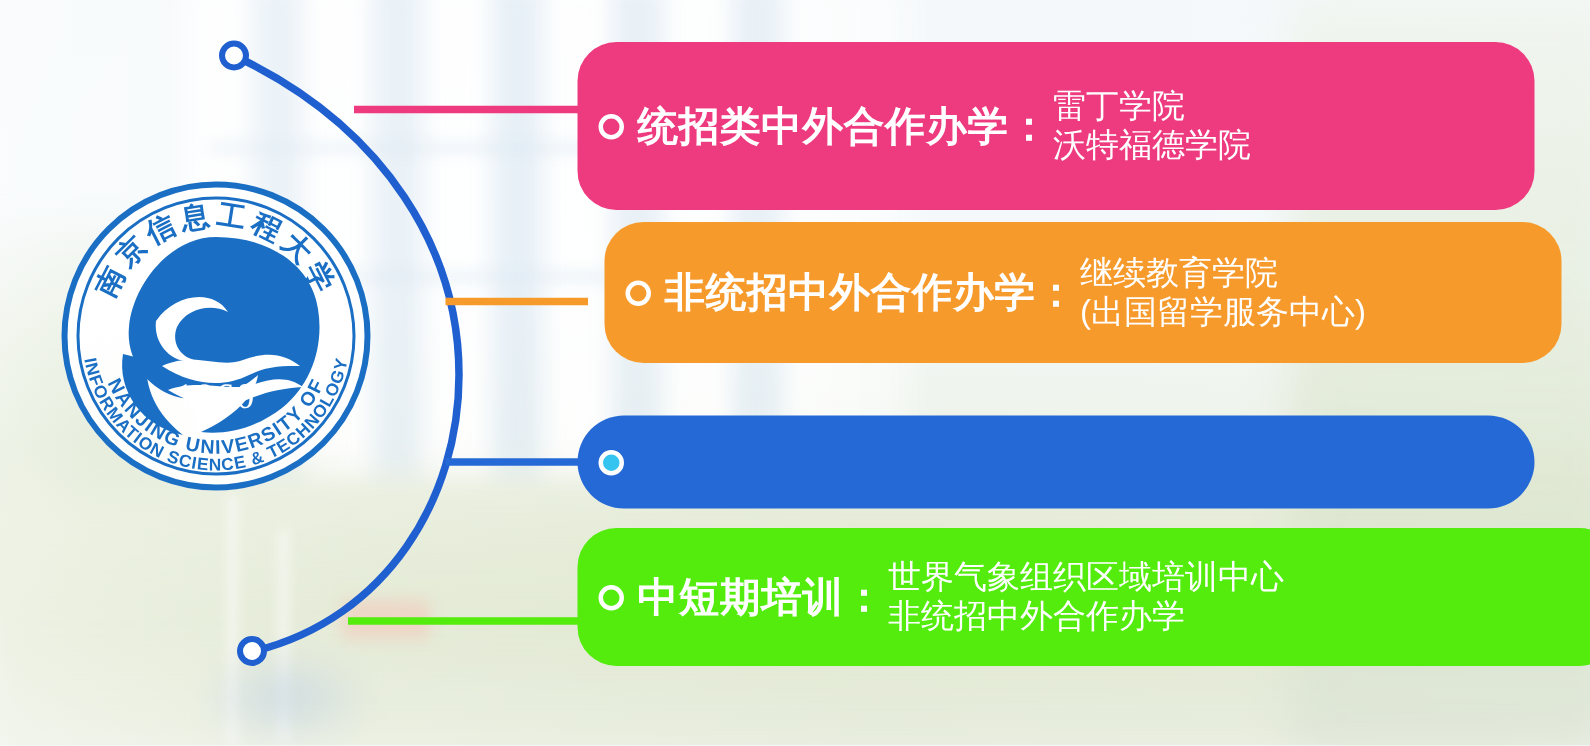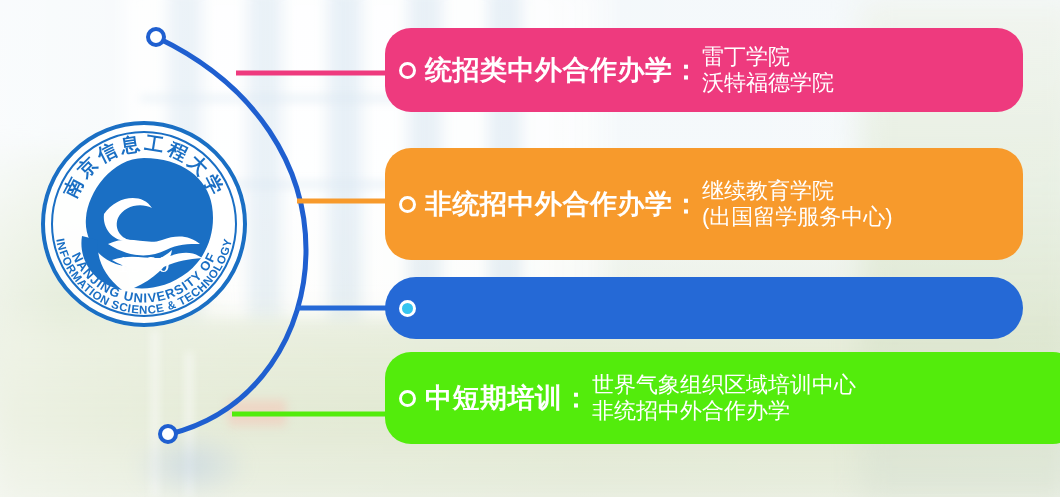--- a/index.html
+++ b/index.html
@@ -247,28 +247,28 @@
     <path id="enArc1" d="M 28 118 A 79 79 0 0 0 184 118" fill="none"></path>
     <text fill="#1a6fc4" font-family="'Liberation Sans','DejaVu Sans',sans-serif" font-size="13" letter-spacing="1" font-weight="bold">
       <textPath href="#enArc1" startOffset="50%" text-anchor="middle">NANJING UNIVERSITY OF</textPath>
     </text>
     <path id="enArc2" d="M 18 120 A 89 89 0 0 0 194 120" fill="none"></path>
     <text fill="#1a6fc4" font-family="'Liberation Sans','DejaVu Sans',sans-serif" font-size="11.5" letter-spacing=".6" font-weight="bold">
       <textPath href="#enArc2" startOffset="50%" text-anchor="middle">INFORMATION SCIENCE &amp; TECHNOLOGY</textPath>
     </text>
   </svg>
 
-  <div class="pill two-line row-pink" style="left:385px; top:28px; width:638px; height:84px;">
+  <div class="pill two-line row-pink" style="left:385px; top:28px; width:638px; height:112px;">
     <span class="bullet"></span>
     <span class="pill-label">统招类中外合作办学：</span>
     <span class="pill-value">雷丁学院
 沃特福德学院</span>
   </div>
 
-  <div class="pill two-line row-orange" style="left:385px; top:148px; width:638px; height:112px;">
+  <div class="pill two-line row-orange" style="left:403px; top:148px; width:638px; height:94px;">
     <span class="bullet"></span>
     <span class="pill-label">非统招中外合作办学：</span>
     <span class="pill-value">继续教育学院
 (出国留学服务中心)</span>
   </div>
 
   <div class="pill one-line row-blue" style="left:385px; top:277px; width:638px; height:62px;">
     <span class="bullet filled" style="background:#35c4f0;"></span>
   </div>
 

